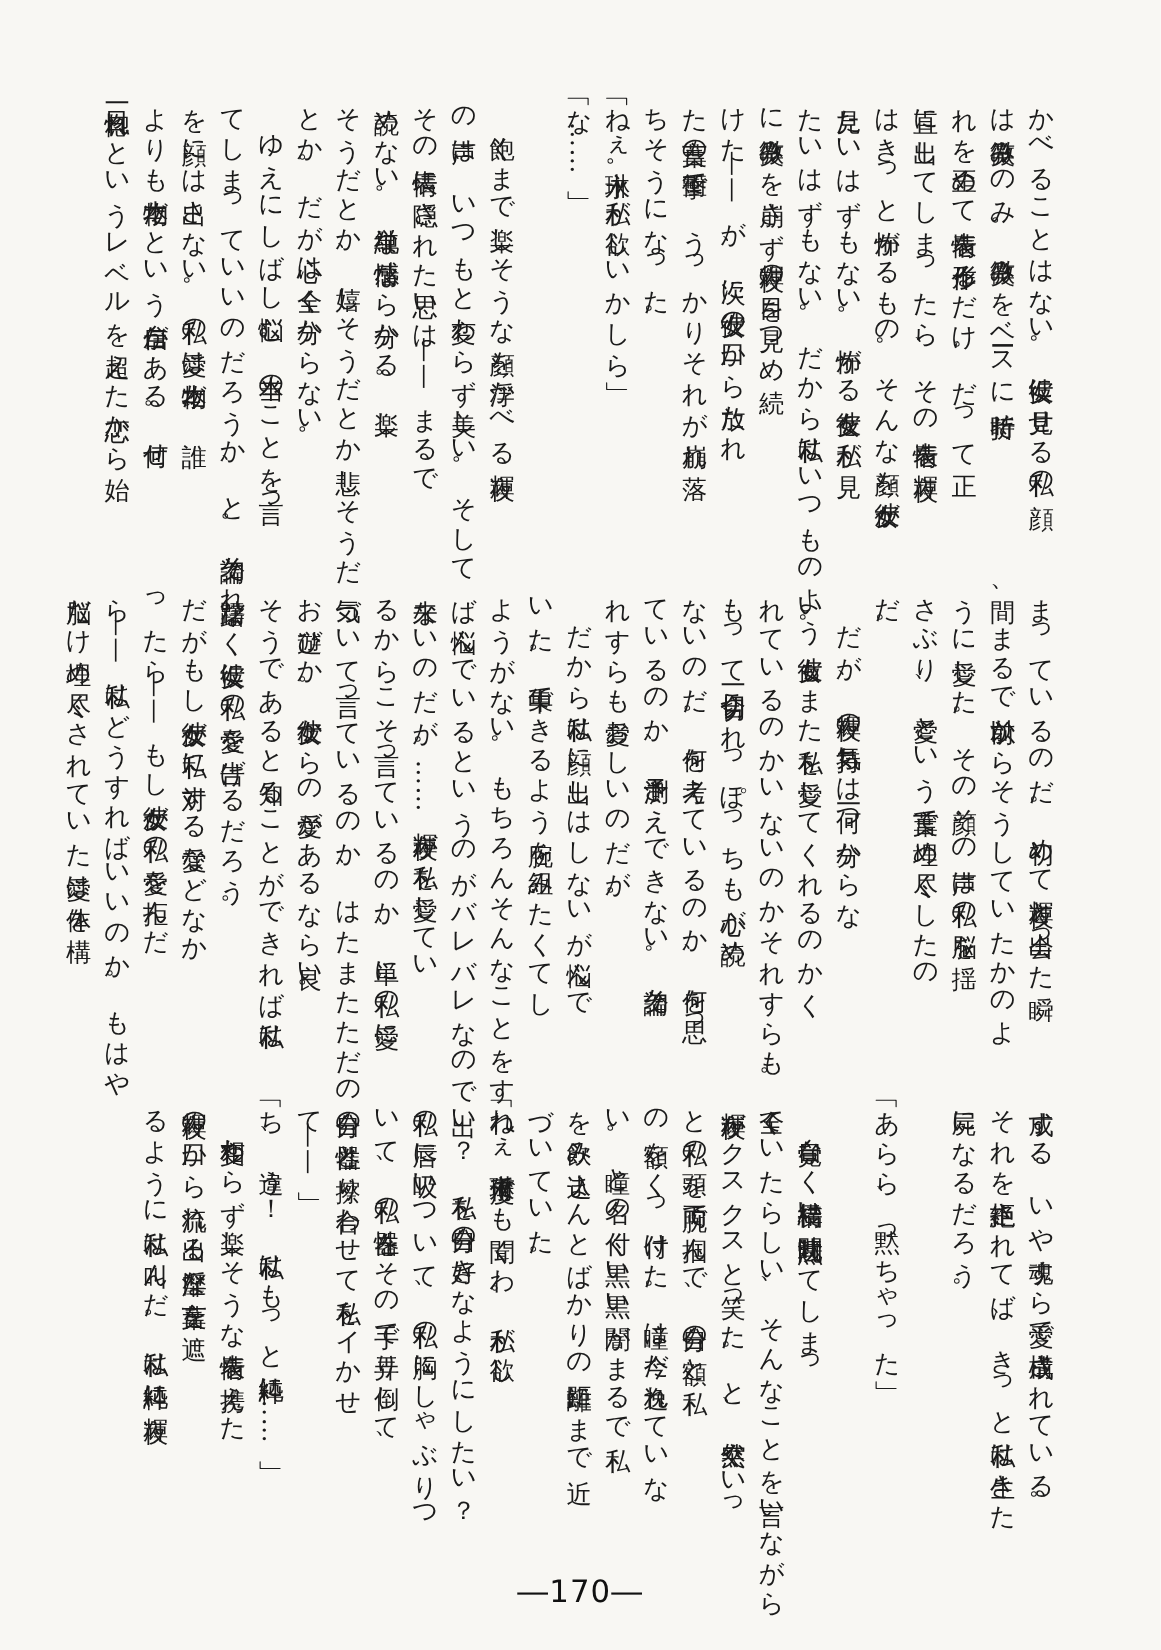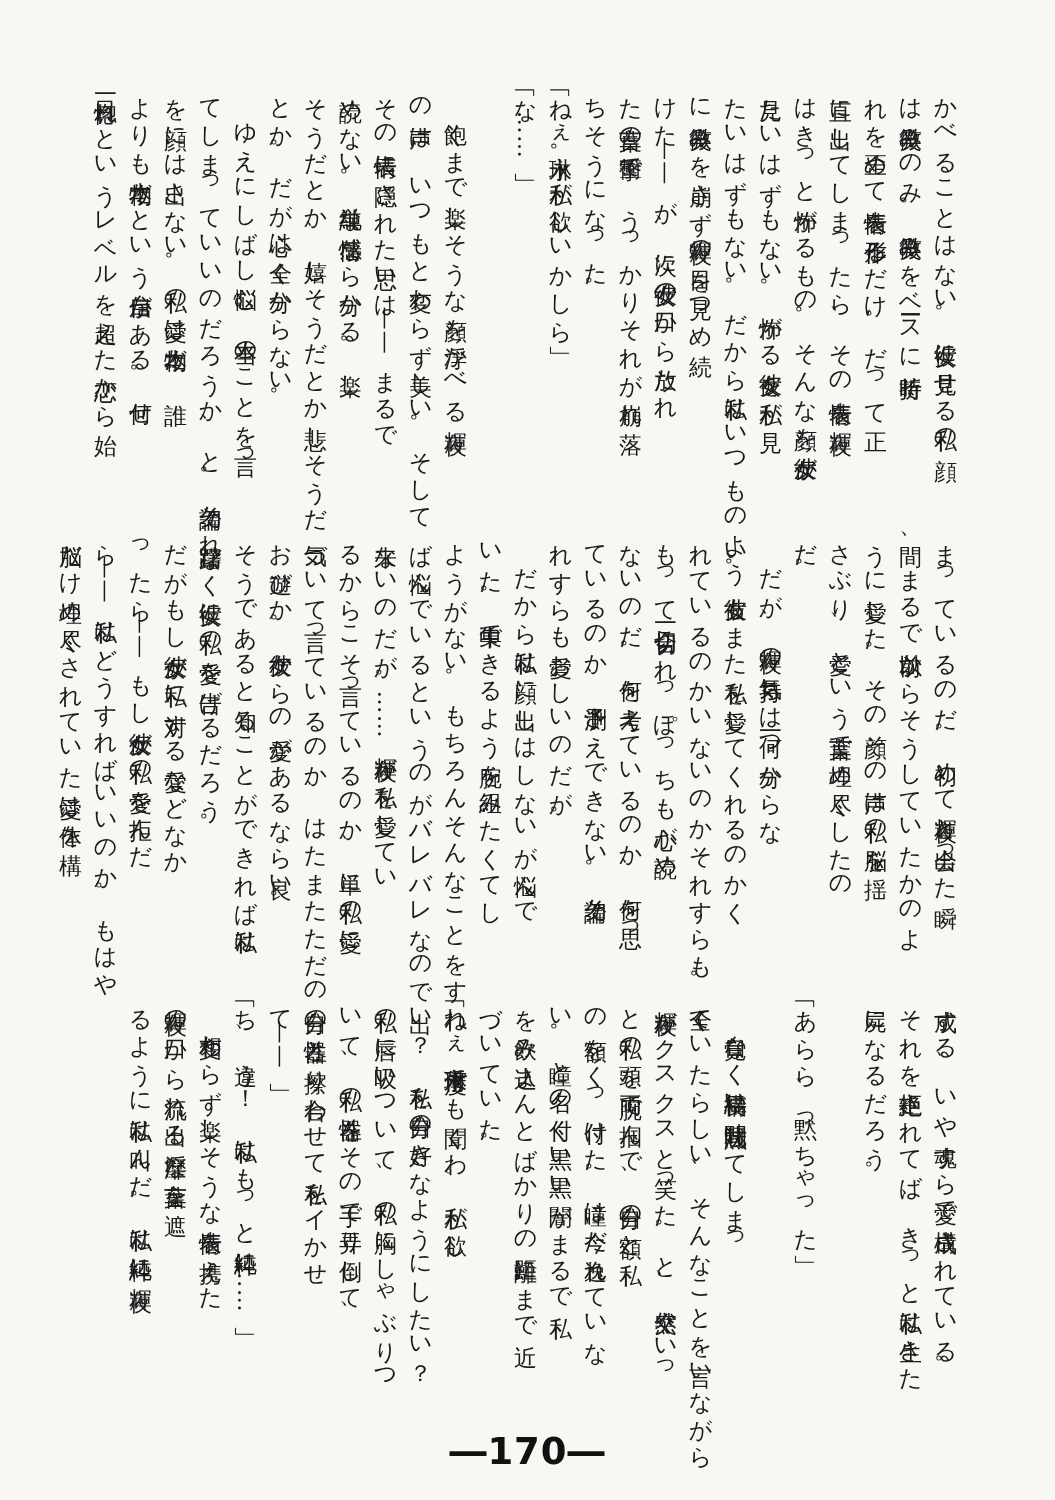--- a/index.html
+++ b/index.html
@@ -30,22 +30,22 @@
   .band-top    { top: 82px; }
   .band-middle { top: 528px; }
   .band-bottom { top: 993px; }
   .page-number {
     position: absolute;
     top: 1430px;
     left: 0;
     width: 100%;
     text-align: center;
     font-family: "DejaVu Sans", "Liberation Sans", sans-serif;
-    font-weight: bold;
-    font-size: 37px;
+    font-weight: normal;
+    font-size: 28px;
     letter-spacing: 1px;
     color: #111;
   }
 </style>
 </head>
 <body>
 
 <div class="page">
   <div class="band band-top">
       <div class="col">かべることはない。彼女に見せる私の顔</div>

